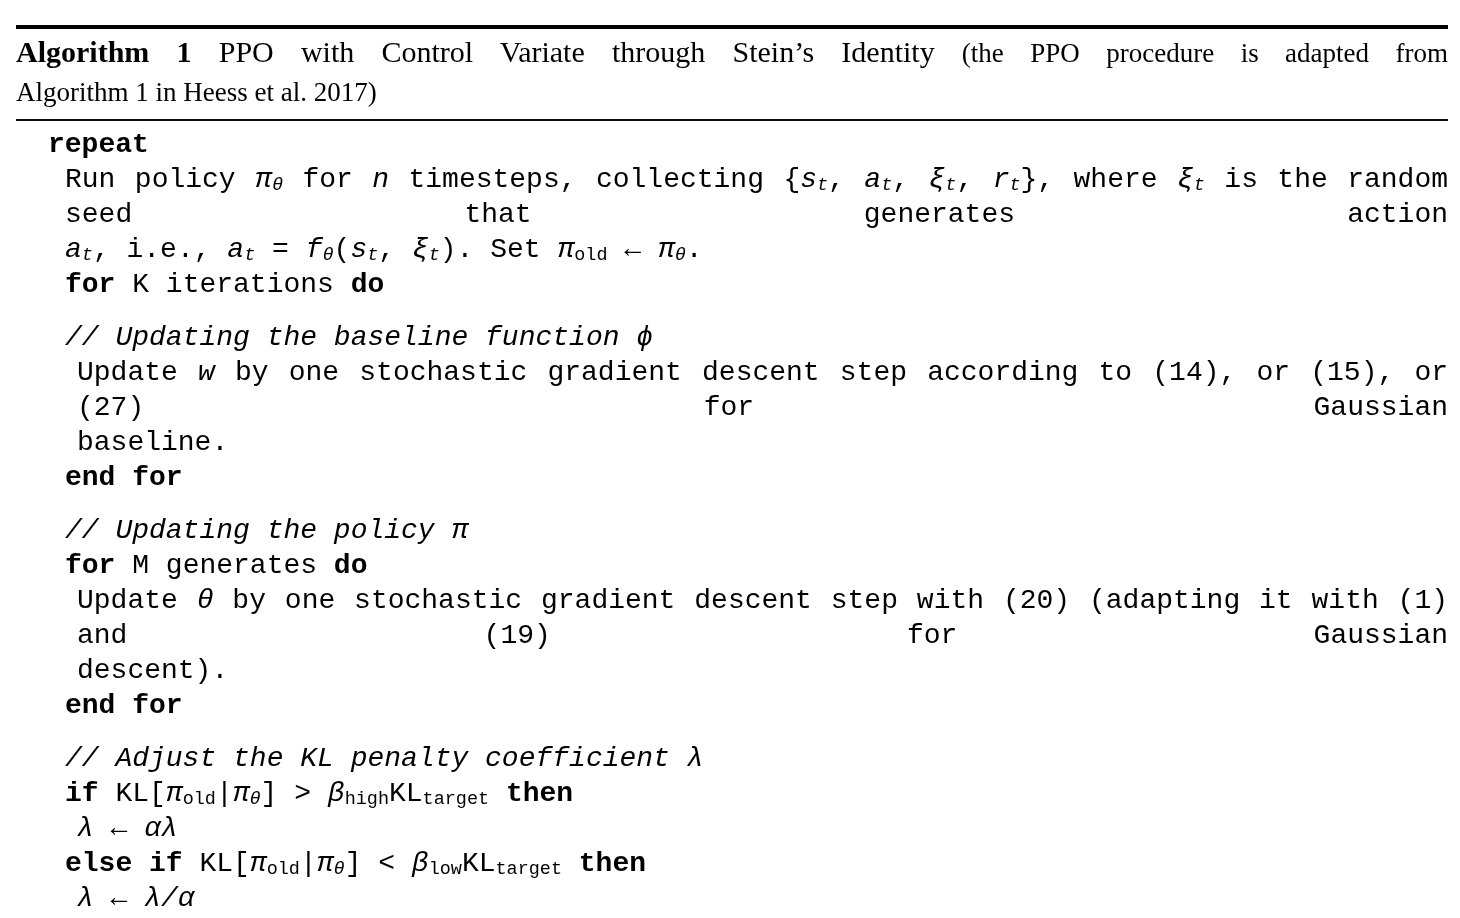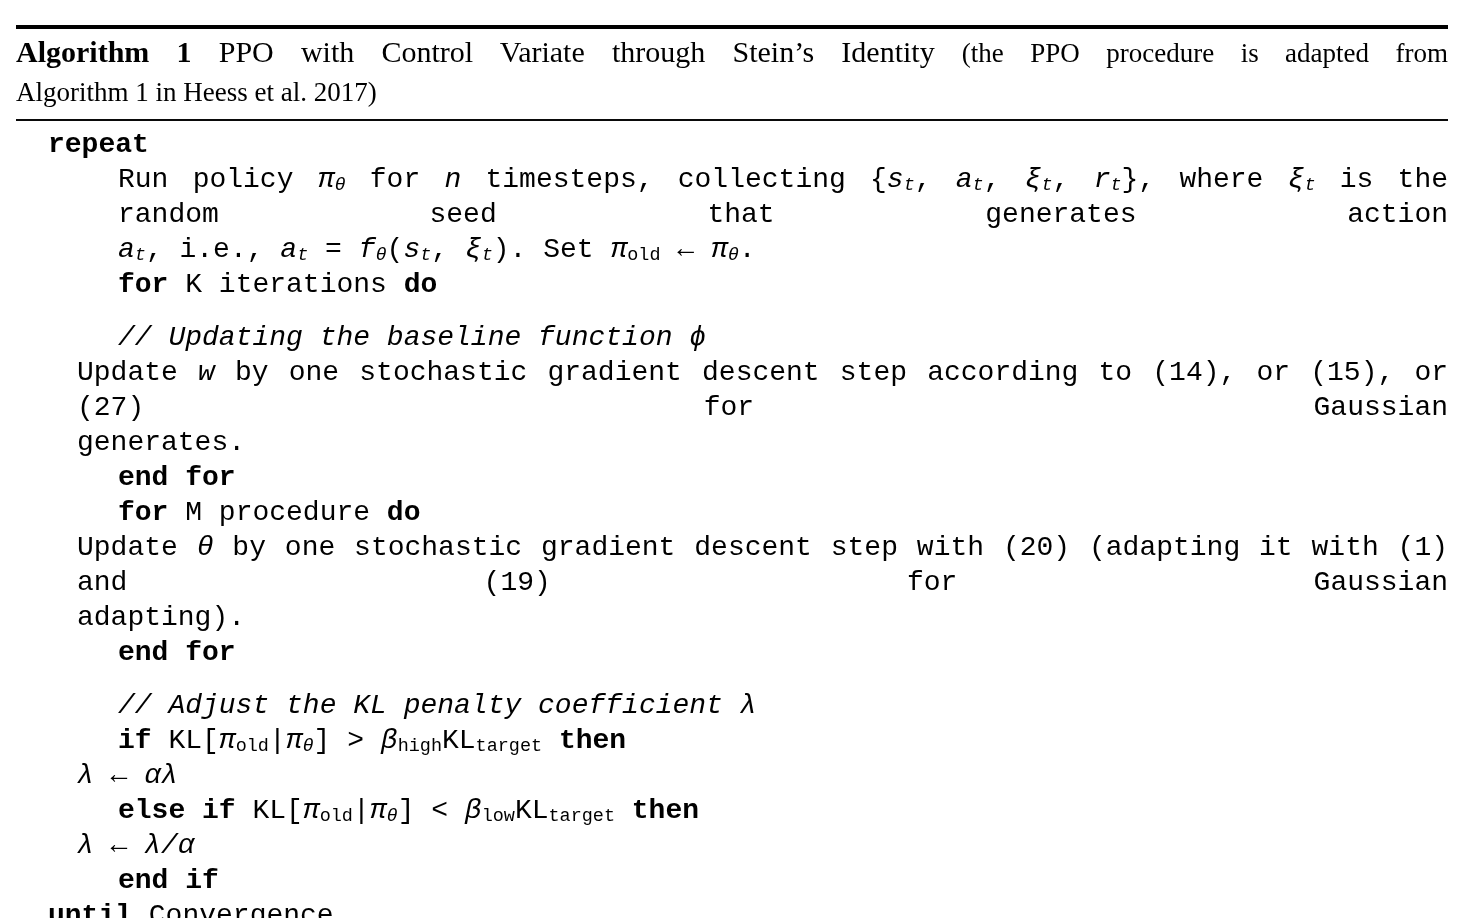--- a/index.html
+++ b/index.html
@@ -18,21 +18,21 @@
   .title { margin-top: 4px; font-size: 30px; line-height: 37px; }
   .seg-tb { font-weight: 700; }
   .seg-tr { }
   .seg-ts { font-size: 27px; }
 
   .algo-body { margin-top: 6px; font-size: 28px; line-height: 35px; font-family: Liberation Mono, monospace; }
 
   .line { white-space: nowrap; }
   .line.just { white-space: normal; text-align: justify; text-align-last: justify; }
   .ind1 { margin-left: 32px; }
-  .ind2 { margin-left: 102px; }
+  .ind2 { margin-left: 49px; }
   .ind3 { margin-left: 61px; }
   .gap  { margin-top: 18px; }
 
   .seg-r { }
   .seg-b { font-weight: 700; }
   .seg-i { font-style: italic; }
   .seg-m { font-style: italic; }
   .seg-sub { font-size: 66%; vertical-align: -0.15em; line-height: 0; }
 </style>
 </head>
@@ -45,25 +45,26 @@
       <div class="line"><span class="seg-ts">Algorithm 1 in Heess et al. 2017)</span></div>
     </div>
   <div class="rule-mid"></div>
   <div class="algo-body" id="algo-body">
       <div class="line ind1"><span class="seg-b">repeat</span></div>
       <div class="line ind2 just"><span class="seg-r">Run policy </span><span class="seg-m">π</span><span class="seg-sub seg-m">θ</span><span class="seg-r"> for </span><span class="seg-m">n</span><span class="seg-r"> timesteps, collecting </span><span class="seg-r">{</span><span class="seg-m">s</span><span class="seg-sub seg-m">t</span><span class="seg-r">, </span><span class="seg-m">a</span><span class="seg-sub seg-m">t</span><span class="seg-r">, </span><span class="seg-m">ξ</span><span class="seg-sub seg-m">t</span><span class="seg-r">, </span><span class="seg-m">r</span><span class="seg-sub seg-m">t</span><span class="seg-r">}, where </span><span class="seg-m">ξ</span><span class="seg-sub seg-m">t</span><span class="seg-r"> is the random seed that generates action</span></div>
       <div class="line ind2"><span class="seg-m">a</span><span class="seg-sub seg-m">t</span><span class="seg-r">, i.e., </span><span class="seg-m">a</span><span class="seg-sub seg-m">t</span><span class="seg-r"> = </span><span class="seg-m">f</span><span class="seg-sub seg-m">θ</span><span class="seg-r">(</span><span class="seg-m">s</span><span class="seg-sub seg-m">t</span><span class="seg-r">, </span><span class="seg-m">ξ</span><span class="seg-sub seg-m">t</span><span class="seg-r">). Set </span><span class="seg-m">π</span><span class="seg-sub">old</span><span class="seg-r"> ← </span><span class="seg-m">π</span><span class="seg-sub seg-m">θ</span><span class="seg-r">.</span></div>
       <div class="line ind2"><span class="seg-b">for</span><span class="seg-r"> K iterations </span><span class="seg-b">do</span></div>
       <div class="line ind2 gap"><span class="seg-i">// Updating the baseline function </span><span class="seg-m">ϕ</span></div>
       <div class="line ind3 just"><span class="seg-r">Update </span><span class="seg-m">w</span><span class="seg-r"> by one stochastic gradient descent step according to (14), or (15), or (27) for Gaussian</span></div>
-      <div class="line ind3"><span class="seg-r">generates.</span></div>
+      <div class="line ind3"><span class="seg-r">baseline.</span></div>
       <div class="line ind2"><span class="seg-b">end for</span></div>
-      <div class="line ind2"><span class="seg-b">for</span><span class="seg-r"> M procedure </span><span class="seg-b">do</span></div>
+      <div class="line ind2 gap"><span class="seg-i">// Updating the policy </span><span class="seg-m">π</span></div>
+      <div class="line ind2"><span class="seg-b">for</span><span class="seg-r"> M generates </span><span class="seg-b">do</span></div>
       <div class="line ind3 just"><span class="seg-r">Update </span><span class="seg-m">θ</span><span class="seg-r"> by one stochastic gradient descent step with (20) (adapting it with (1) and (19) for Gaussian</span></div>
-      <div class="line ind3"><span class="seg-r">adapting).</span></div>
+      <div class="line ind3"><span class="seg-r">descent).</span></div>
       <div class="line ind2"><span class="seg-b">end for</span></div>
       <div class="line ind2 gap"><span class="seg-i">// Adjust the KL penalty coefficient </span><span class="seg-m">λ</span></div>
       <div class="line ind2"><span class="seg-b">if</span><span class="seg-r"> KL[</span><span class="seg-m">π</span><span class="seg-sub">old</span><span class="seg-r">|</span><span class="seg-m">π</span><span class="seg-sub seg-m">θ</span><span class="seg-r">] &gt; </span><span class="seg-m">β</span><span class="seg-sub">high</span><span class="seg-r">KL</span><span class="seg-sub">target</span><span class="seg-b"> then</span></div>
       <div class="line ind3"><span class="seg-m">λ</span><span class="seg-r"> ← </span><span class="seg-m">αλ</span></div>
       <div class="line ind2"><span class="seg-b">else if</span><span class="seg-r"> KL[</span><span class="seg-m">π</span><span class="seg-sub">old</span><span class="seg-r">|</span><span class="seg-m">π</span><span class="seg-sub seg-m">θ</span><span class="seg-r">] &lt; </span><span class="seg-m">β</span><span class="seg-sub">low</span><span class="seg-r">KL</span><span class="seg-sub">target</span><span class="seg-b"> then</span></div>
       <div class="line ind3"><span class="seg-m">λ</span><span class="seg-r"> ← </span><span class="seg-m">λ/α</span></div>
       <div class="line ind2"><span class="seg-b">end if</span></div>
       <div class="line ind1"><span class="seg-b">until</span><span class="seg-r"> Convergence</span></div>
     </div>
   <div class="rule-bot"></div>

